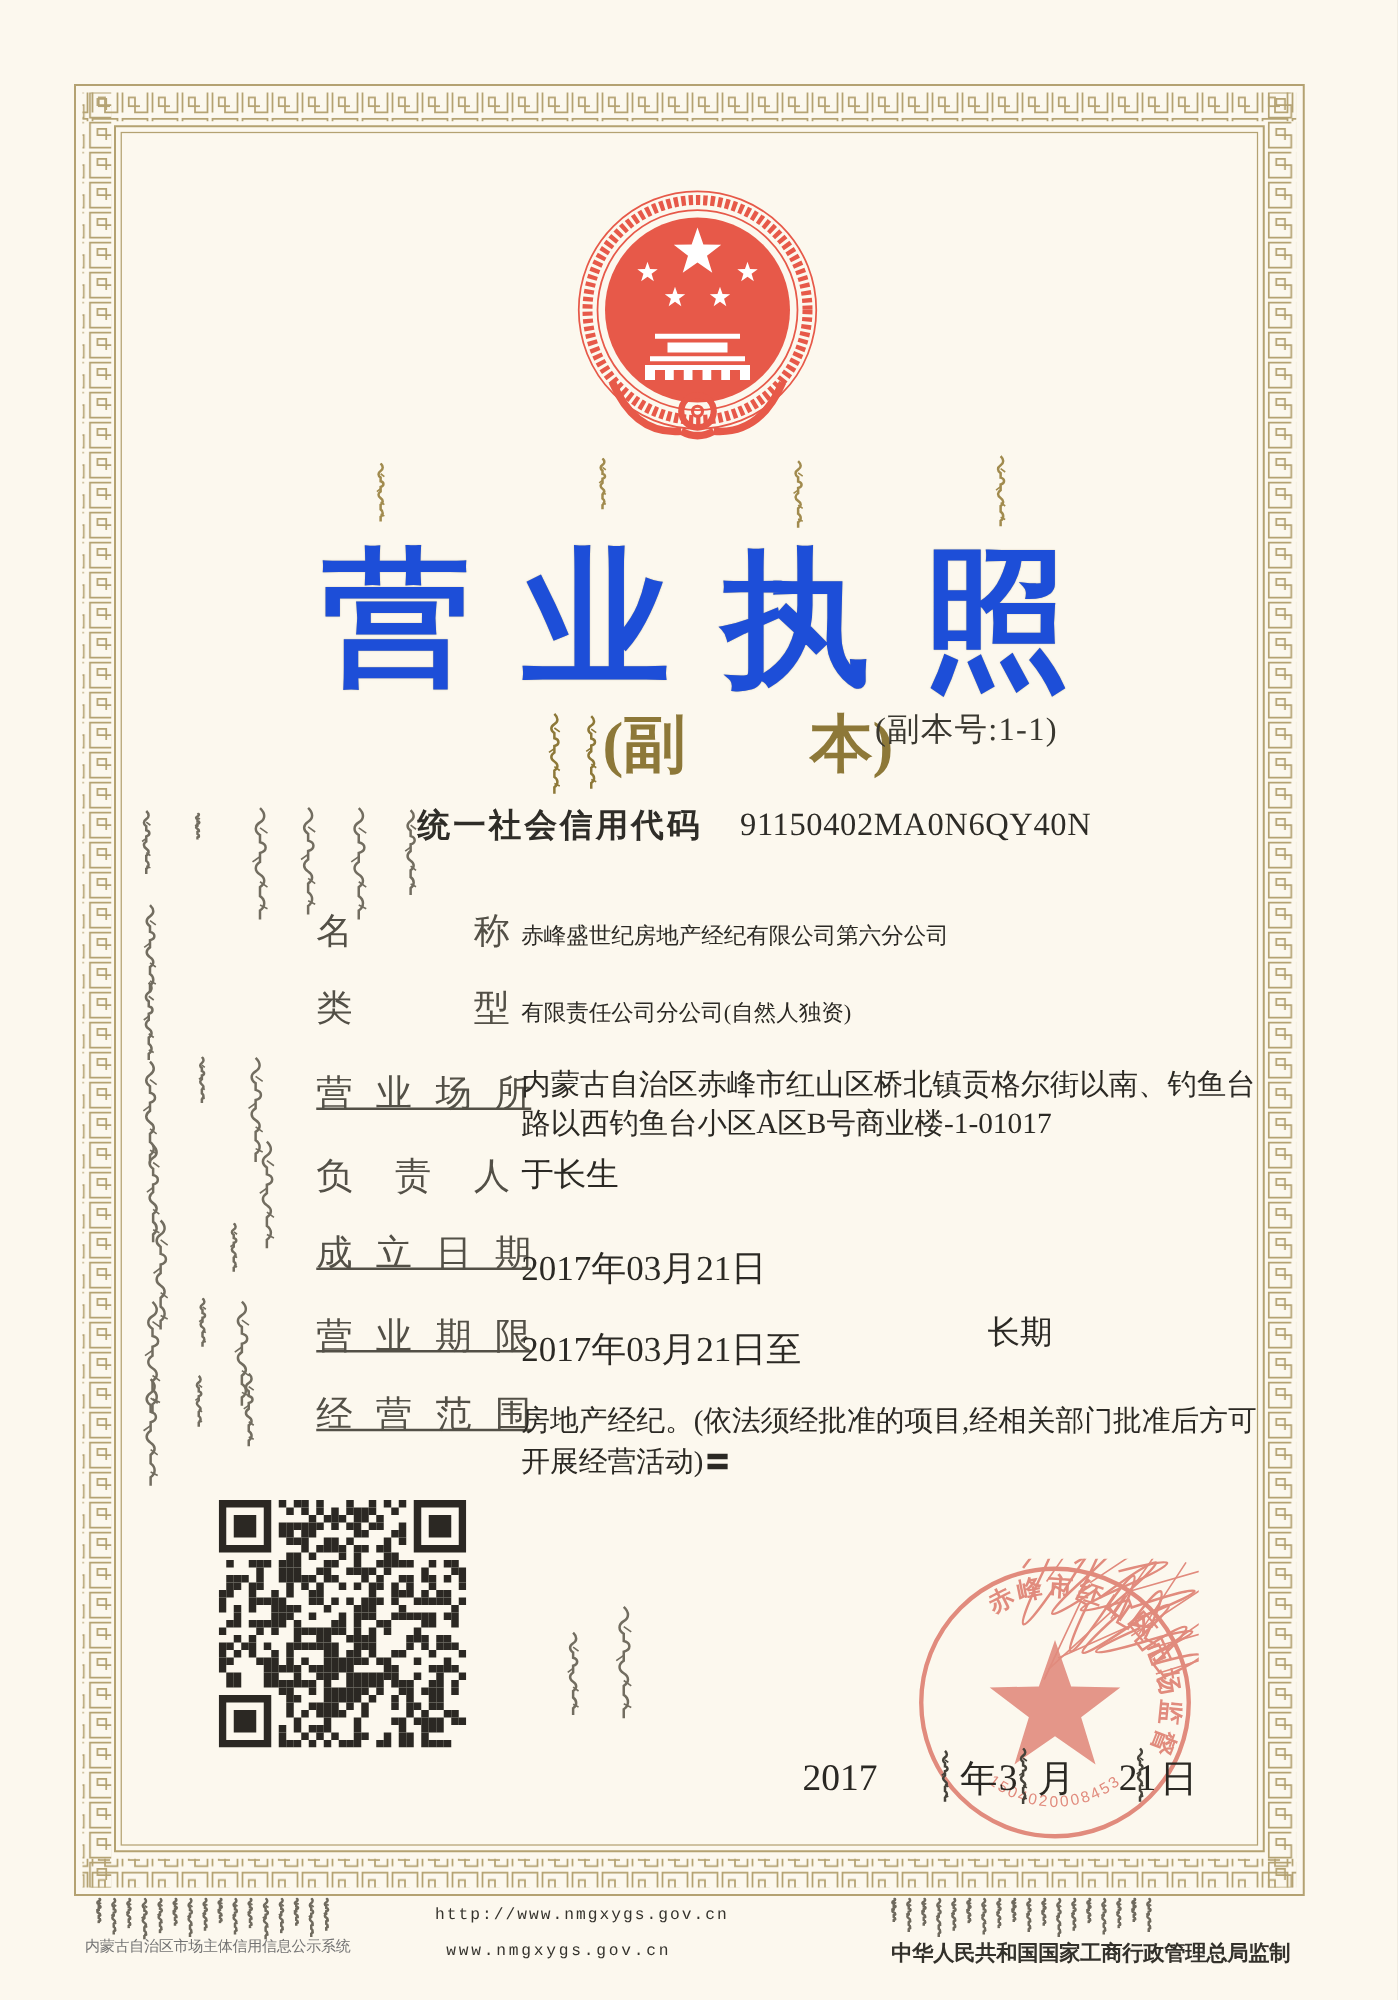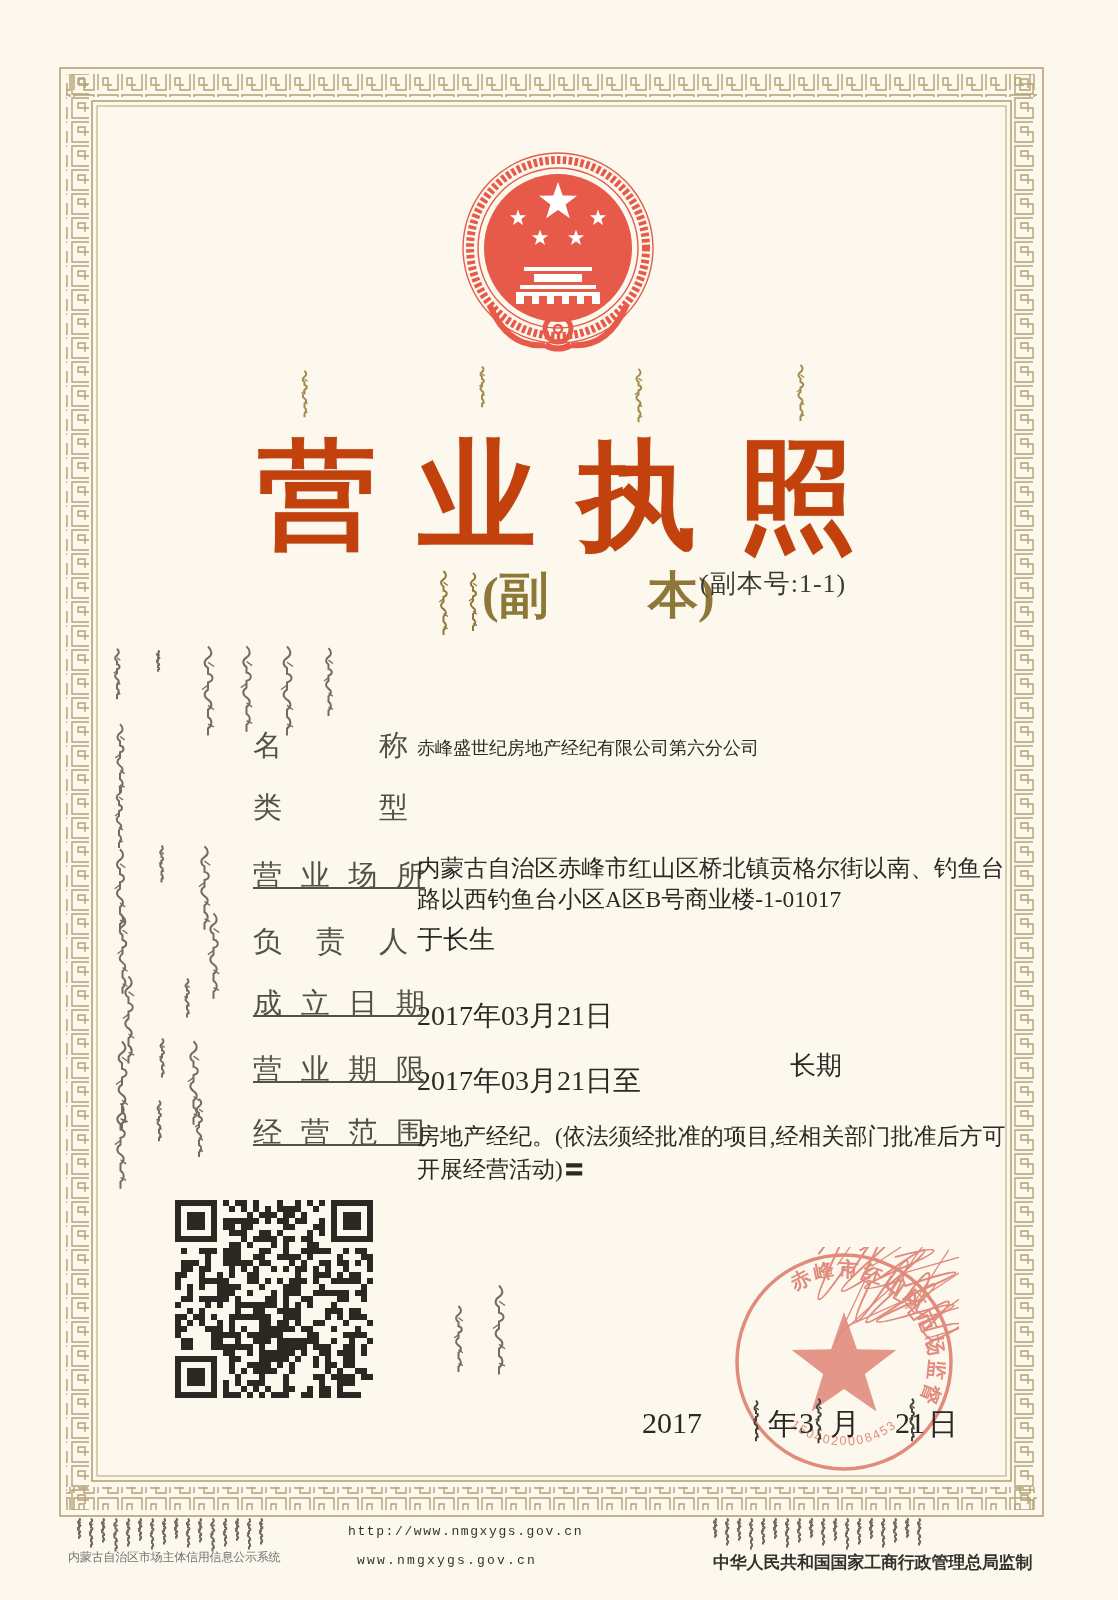--- a/index.html
+++ b/index.html
@@ -2,21 +2,21 @@
 <html><head>
 <meta charset="utf-8">
 <style>
   html,body{margin:0;padding:0;background:#e8e4d8;}
   .page{position:relative;width:1118px;height:1600px;background:#fcf8ee;overflow:hidden;
         font-family:"Liberation Serif","DejaVu Serif",serif;}
   .abs{position:absolute;}
   .borders{position:absolute;left:0;top:0;}
   
   .title{position:absolute;left:258px;top:436px;font-family:"Liberation Sans","DejaVu Sans",sans-serif;
-         font-weight:bold;font-size:118px;line-height:1;letter-spacing:42px;color:#c2410c;
+         font-weight:bold;font-size:118px;line-height:1;letter-spacing:42px;color:#1d4ed8;
          text-shadow:0 0 1px rgba(121,103,45,.55);white-space:nowrap;}
   .copy-open,.copy-close{position:absolute;top:570px;font-size:50px;font-weight:bold;color:#8d7838;line-height:1;}
   .copy-open{left:482px;}
   .copy-close{left:648px;}
   .copy-number{position:absolute;left:700px;top:566px;font-size:26px;color:#3a3830;letter-spacing:1px;}
   
   .credit-label{position:absolute;left:334px;top:643px;font-family:"Liberation Sans","DejaVu Sans",sans-serif;
                 font-weight:bold;font-size:26px;letter-spacing:2.5px;color:#2f2d28;}
   .credit-code{position:absolute;left:592px;top:645px;font-size:26px;letter-spacing:.5px;color:#2e2c27;}
   
@@ -169,35 +169,38 @@
   <div class="mong" style="left:278px;top:645px">
       <svg viewBox="0 0 12 64" preserveAspectRatio="none" width="18" height="92">
         <use href="#mg"></use>
       </svg>
     </div>
   <div class="mong" style="left:322px;top:647px">
       <svg viewBox="0 0 12 64" preserveAspectRatio="none" width="13" height="70">
         <use href="#mg"></use>
       </svg>
     </div>
+  <div class="credit-label">统一社会信用代码</div>
+  <div class="credit-code">91150402MA0N6QY40N</div>
 
   <div class="mong" style="left:113px;top:723px">
       <svg viewBox="0 0 12 64" preserveAspectRatio="none" width="14" height="72">
         <use href="#mg"></use>
       </svg>
     </div>
   <div class="flabel" style="top:730px">名称</div>
   <div class="fvalue" style="top:733px;width:520px">赤峰盛世纪房地产经纪有限公司第六分公司</div>
 
   <div class="mong" style="left:113px;top:785px">
       <svg viewBox="0 0 12 64" preserveAspectRatio="none" width="12" height="64">
         <use href="#mg"></use>
       </svg>
     </div>
   <div class="flabel" style="top:792px">类型</div>
+  <div class="fvalue" style="top:795px;width:520px">有限责任公司分公司(自然人独资)</div>
 
   <div class="mong" style="left:112px;top:848px">
       <svg viewBox="0 0 12 64" preserveAspectRatio="none" width="16" height="84">
         <use href="#mg"></use>
       </svg>
     </div>
   <div class="mong" style="left:158px;top:845px">
       <svg viewBox="0 0 12 64" preserveAspectRatio="none" width="7" height="38">
         <use href="#mg"></use>
       </svg>

